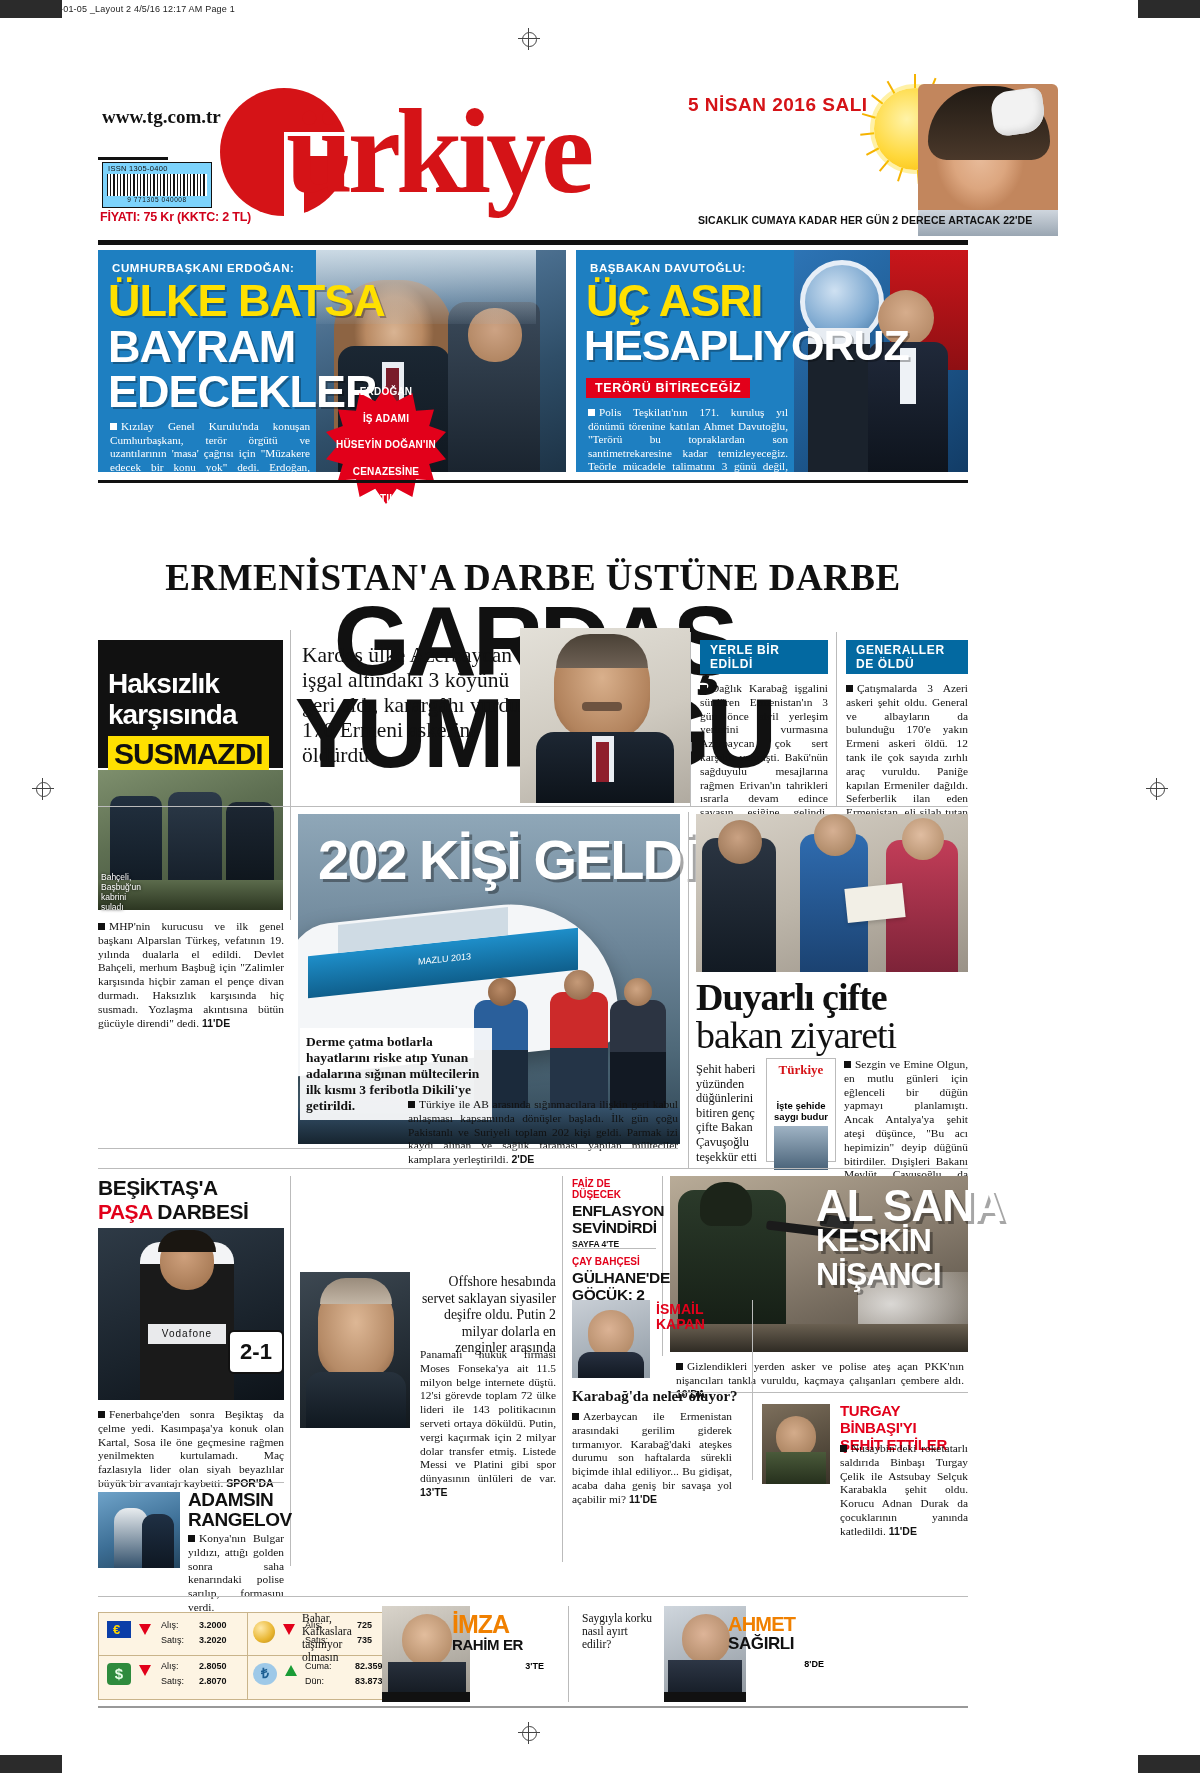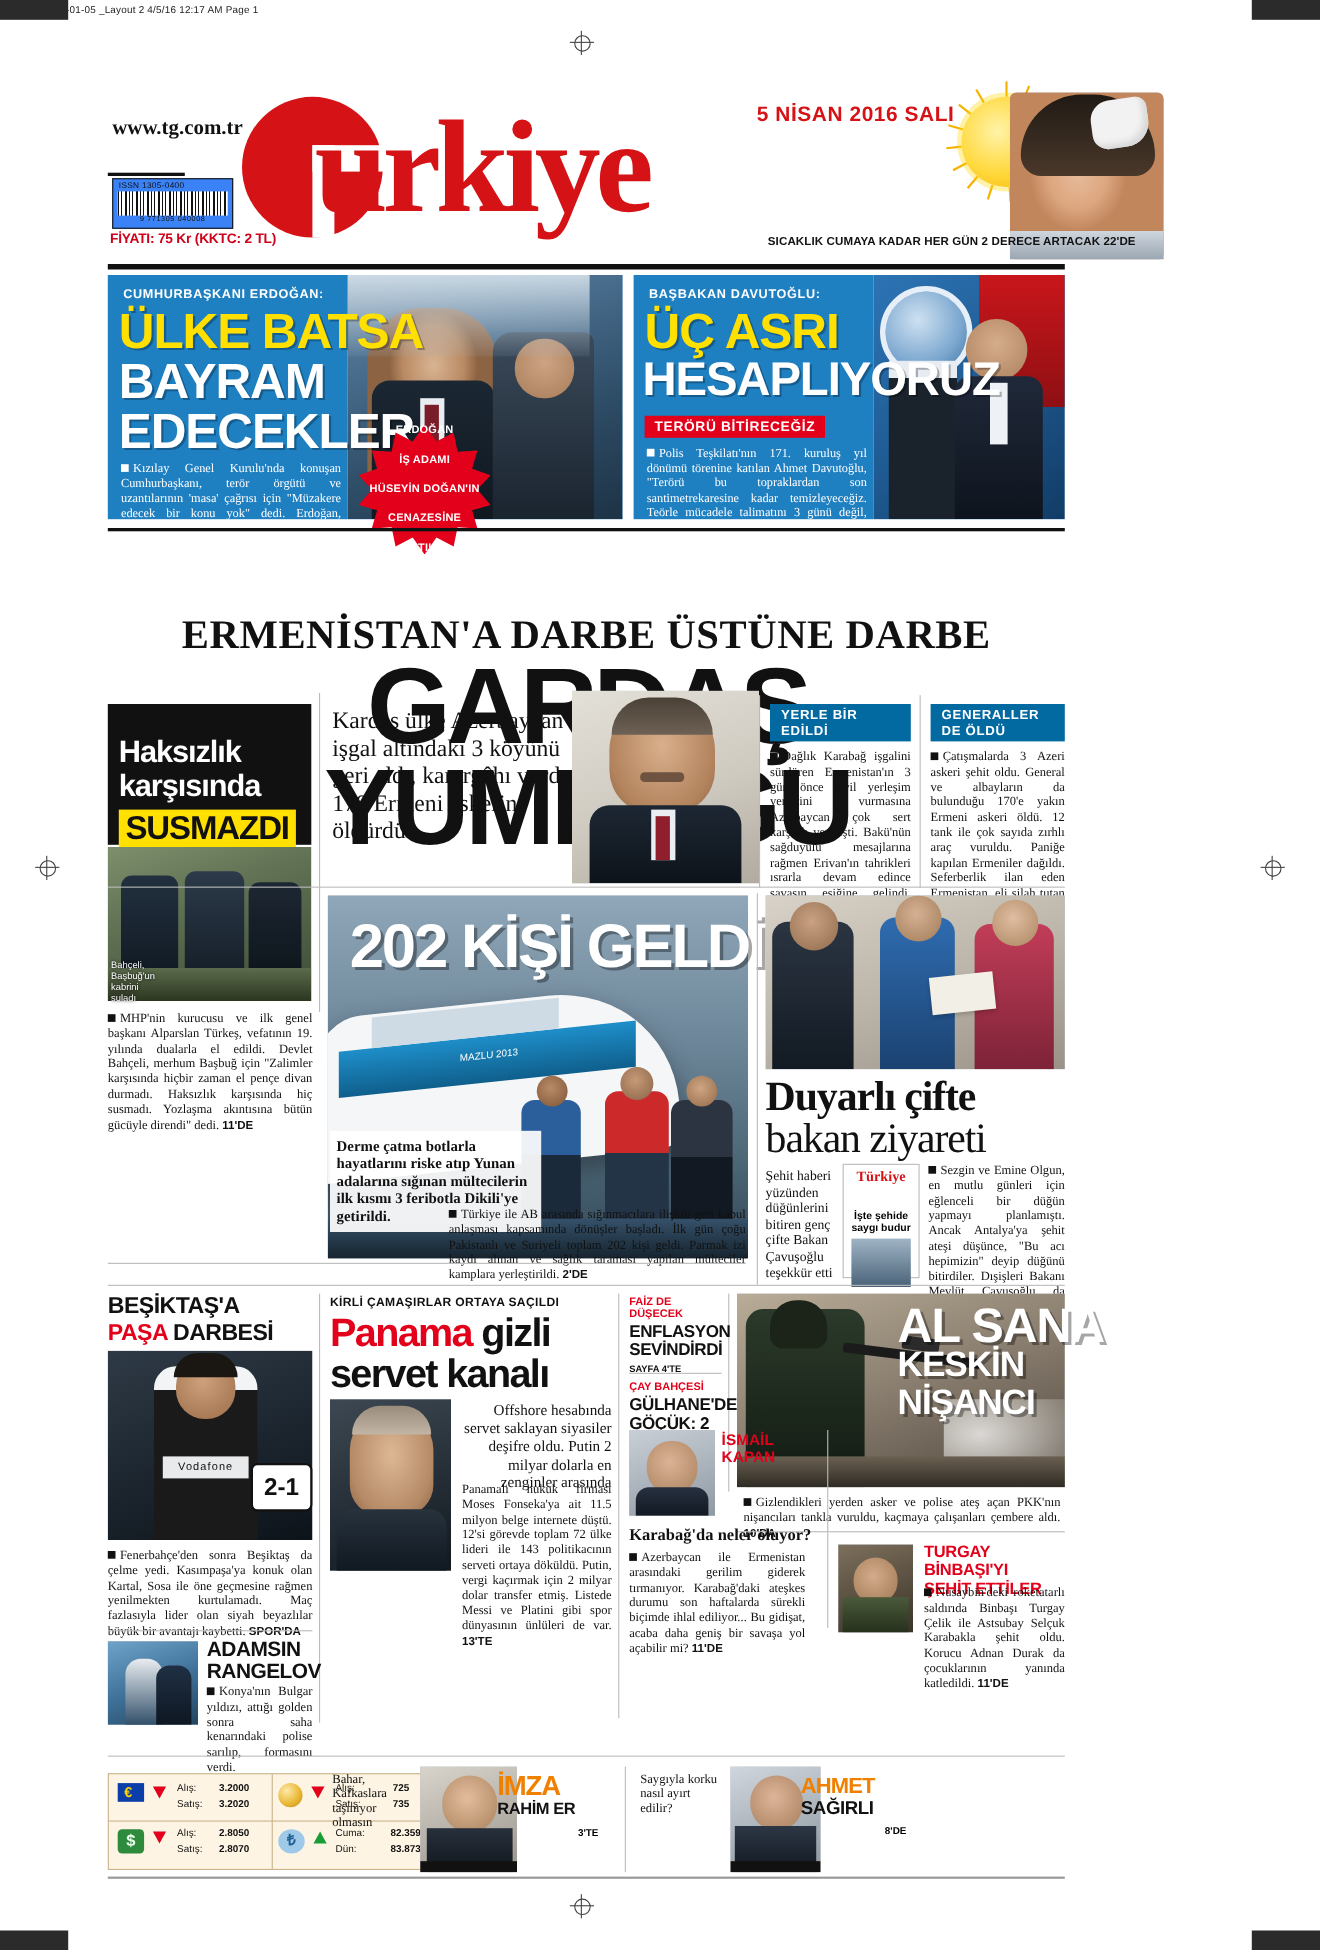--- a/index.html
+++ b/index.html
@@ -17,21 +17,21 @@
   .regmark:before{left:10px;top:0;width:1px;height:22px;}
   .regmark:after{top:10px;left:0;height:1px;width:22px;}
   .regmark .ring{position:absolute;left:4px;top:4px;width:13px;height:13px;
                  border:1px solid #444;border-radius:50%;}
   .edgebar{position:absolute;background:#2b2b2b;}
   
   .masthead{position:absolute;left:60px;top:78px;width:1080px;height:160px;}
   .site-url{position:absolute;left:42px;top:28px;font-family:"Liberation Serif",serif;
             font-weight:bold;font-size:19px;color:#111;}
   .issnbox{position:absolute;left:42px;top:84px;width:108px;height:44px;border:1px solid #111;
-           background:#3b82f6;overflow:hidden;}
+           background:#7dd3fc;overflow:hidden;}
   .issnbox .issn-t{font-family:"Liberation Sans",sans-serif;font-size:7.5px;
                    padding:1px 0 0 5px;letter-spacing:.3px;color:#111;}
   .barcode{height:22px;margin:1px 4px 0 4px;
      background:repeating-linear-gradient(90deg,#111 0 1.5px,#fff 1.5px 3px,#111 3px 4px,#fff 4px 6.5px,#111 6.5px 8.5px,#fff 8.5px 10px);}
   .issnbox .issn-n{font-family:"Liberation Sans",sans-serif;font-size:6.5px;
                    text-align:center;letter-spacing:.6px;color:#111;}
   .fiyat{position:absolute;left:40px;top:132px;font-family:"Liberation Sans",sans-serif;
          font-weight:bold;font-size:12.5px;color:#d0021b;letter-spacing:-.2px;}
   .logo{position:absolute;left:160px;top:8px;width:600px;height:130px;}
   .logo .disc{position:absolute;left:0;top:2px;width:128px;height:128px;border-radius:50%;
@@ -466,28 +466,20 @@
   </div>
   <div style="position:absolute;left:188px;top:1490px;width:96px;">
     <div class="hdr-sans" style="font-size:19px;letter-spacing:-.5px;line-height:20px;">ADAMSIN</div>
     <div class="hdr-sans" style="font-size:19px;letter-spacing:-.5px;line-height:20px;">RANGELOV</div>
   </div>
   <div class="coltext" style="position:absolute;left:188px;top:1532px;width:96px;">
     <span class="sqd"></span><span>Konya'nın Bulgar yıldızı, attığı golden sonra saha kenarındaki polise sarılıp, formasını verdi.</span>
   </div>
 
   <div class="rule-v" style="left:562px;top:1176px;height:386px;"></div>
-  <div style="position:absolute;left:300px;top:1178px;width:254px;">
-    <div class="hdr-sans" style="font-size:11px;letter-spacing:.3px;">KİRLİ ÇAMAŞIRLAR ORTAYA SAÇILDI</div>
-    <div style="font-family:'Liberation Sans',sans-serif;font-weight:bold;font-size:36px;
-         letter-spacing:-1.5px;line-height:36px;margin-top:4px;">
-      <span style="color:#e2001a;">Panama</span><span style="color:#111;"> gizli</span>
-    </div>
-    <div class="hdr-sans" style="font-size:36px;letter-spacing:-1.5px;line-height:38px;">servet kanalı</div>
-  </div>
   <div class="ph" style="left:300px;top:1272px;width:110px;height:156px;">
     <div class="g1" style="background:linear-gradient(160deg,#3d4852 0%,#232c34 60%,#12181d 100%);"></div>
     <div style="position:absolute;left:18px;top:10px;width:76px;height:96px;border-radius:36px 36px 28px 28px;
         background:radial-gradient(ellipse at 50% 42%,#ddb795,#b58a66 70%,#8b6344);"></div>
     <div style="position:absolute;left:20px;top:6px;width:72px;height:26px;border-radius:36px 36px 0 0;
         background:linear-gradient(180deg,#9a8c7c,#c2b5a5);"></div>
     <div style="position:absolute;left:6px;top:100px;width:100px;height:56px;
         background:linear-gradient(180deg,#27323d,#101820);border-radius:16px 16px 0 0;"></div>
   </div>
   <div class="hdr-serif" style="position:absolute;left:420px;top:1274px;width:136px;font-size:13.8px;

